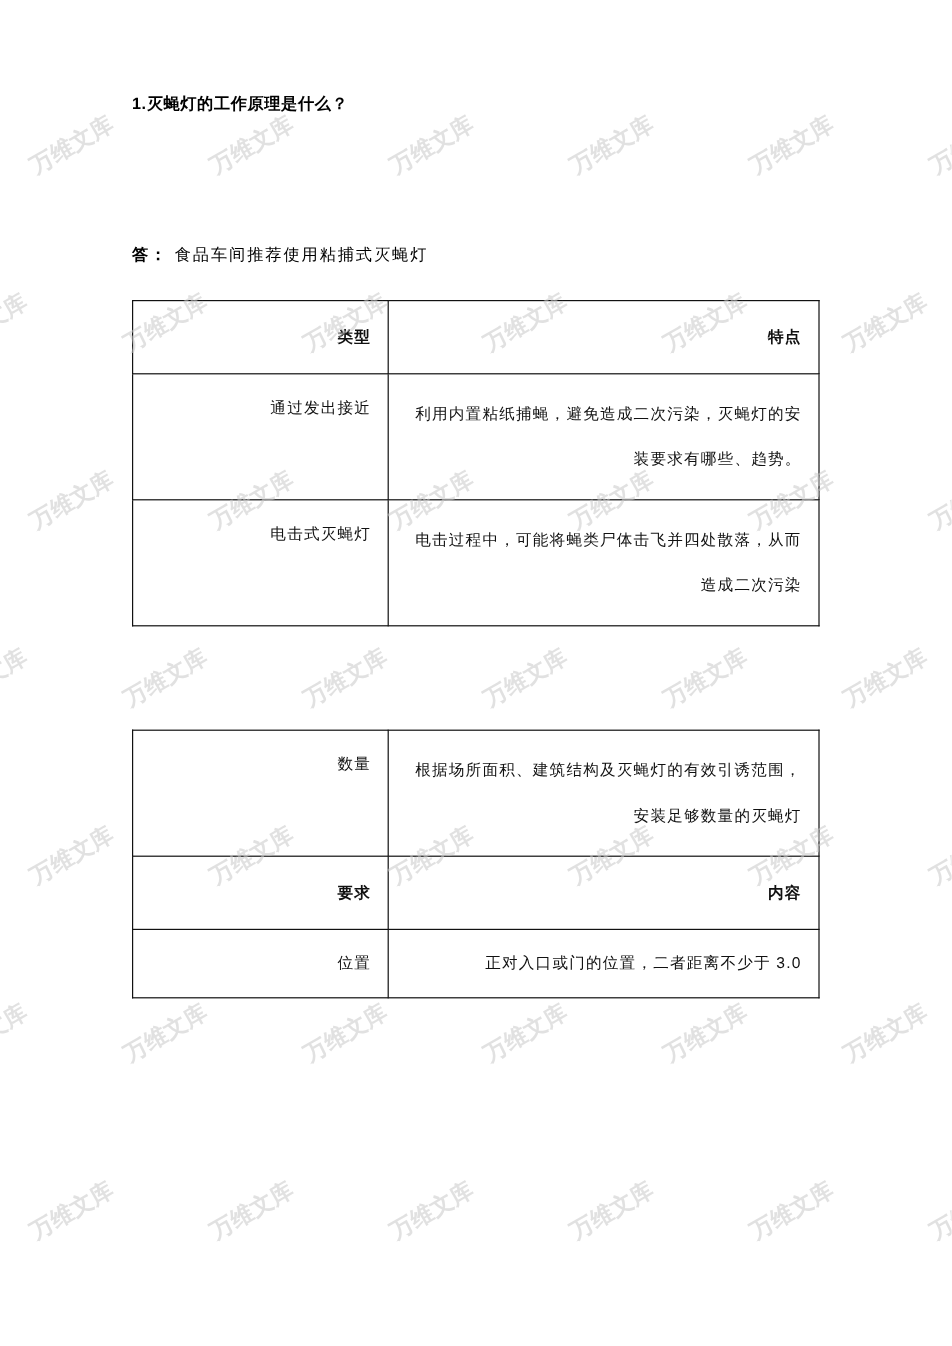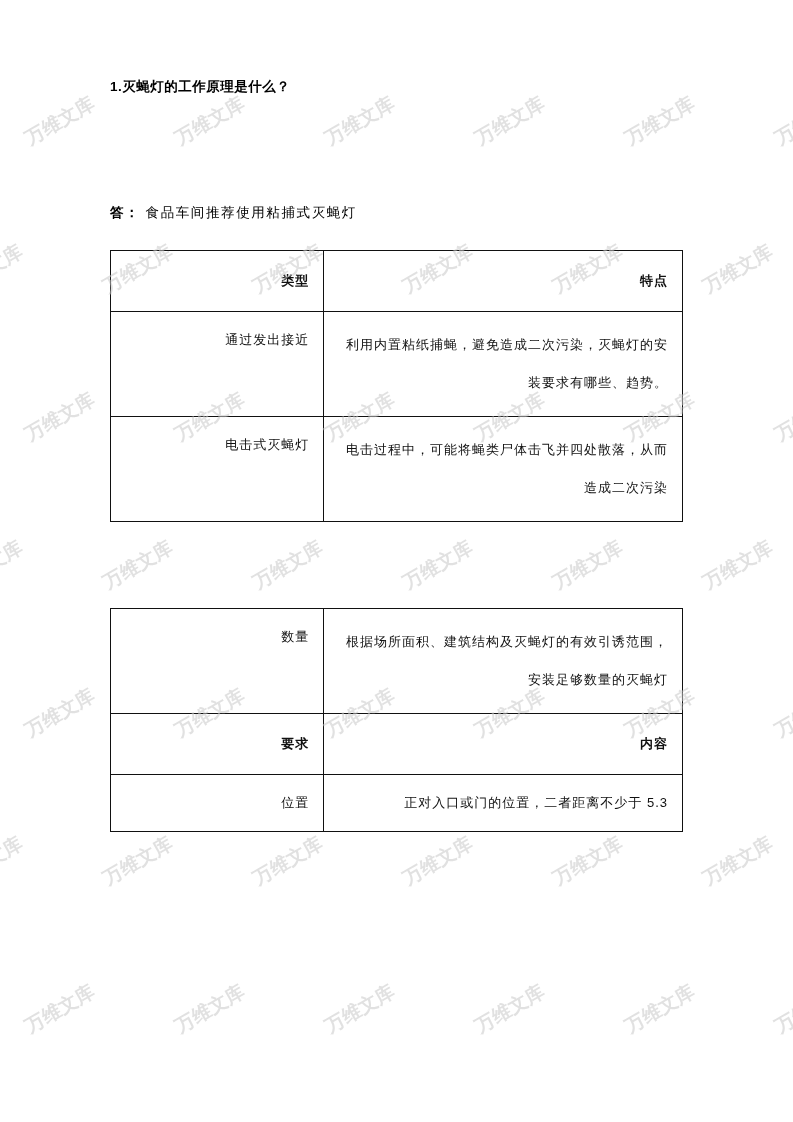--- a/index.html
+++ b/index.html
@@ -175,18 +175,18 @@
         <tr>
       <td class="c1 cell-1line">数量</td>
       <td class="c2">根据场所面积、建筑结构及灭蝇灯的有效引诱范围，安装足够数量的灭蝇灯</td>
     </tr>
     <tr>
       <th class="c1">要求</th>
       <th class="c2">内容</th>
     </tr>
     <tr>
       <td class="c1 cell-1line">位置</td>
-      <td class="c2 cell-1line">正对入口或门的位置，二者距离不少于 5.3</td>
+      <td class="c2 cell-1line">正对入口或门的位置，二者距离不少于 3.0</td>
     </tr>
   </tbody>
     </table>
 
 </div>
 
 </body></html>

